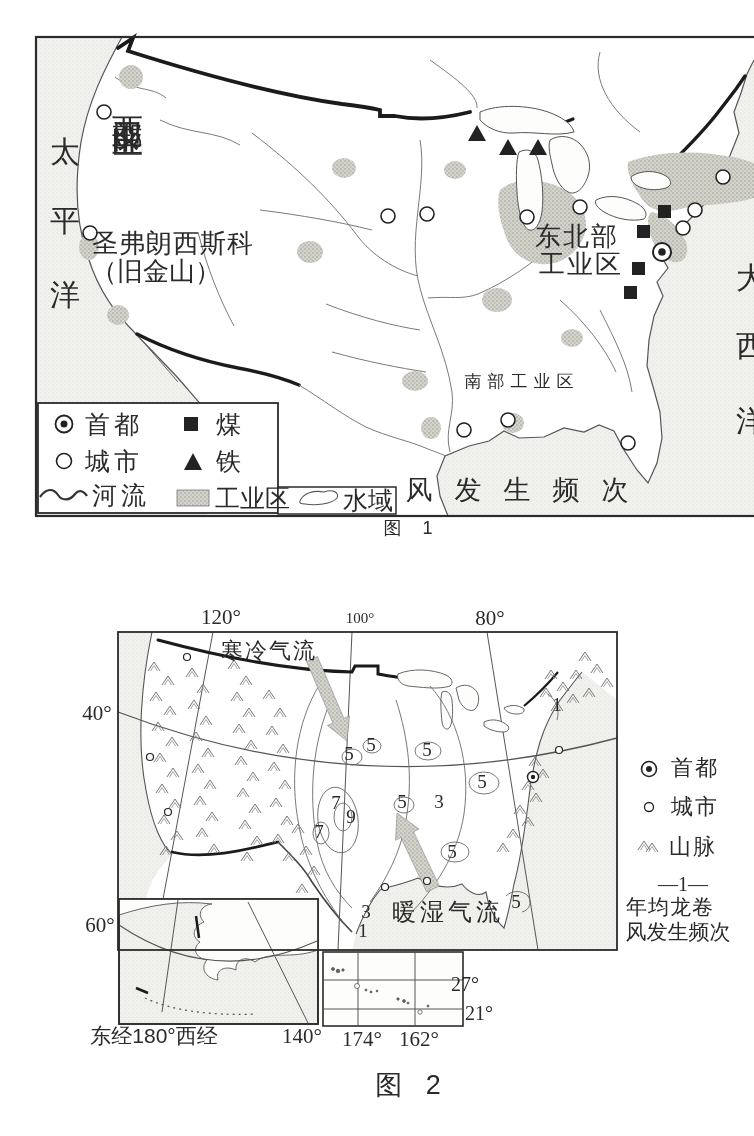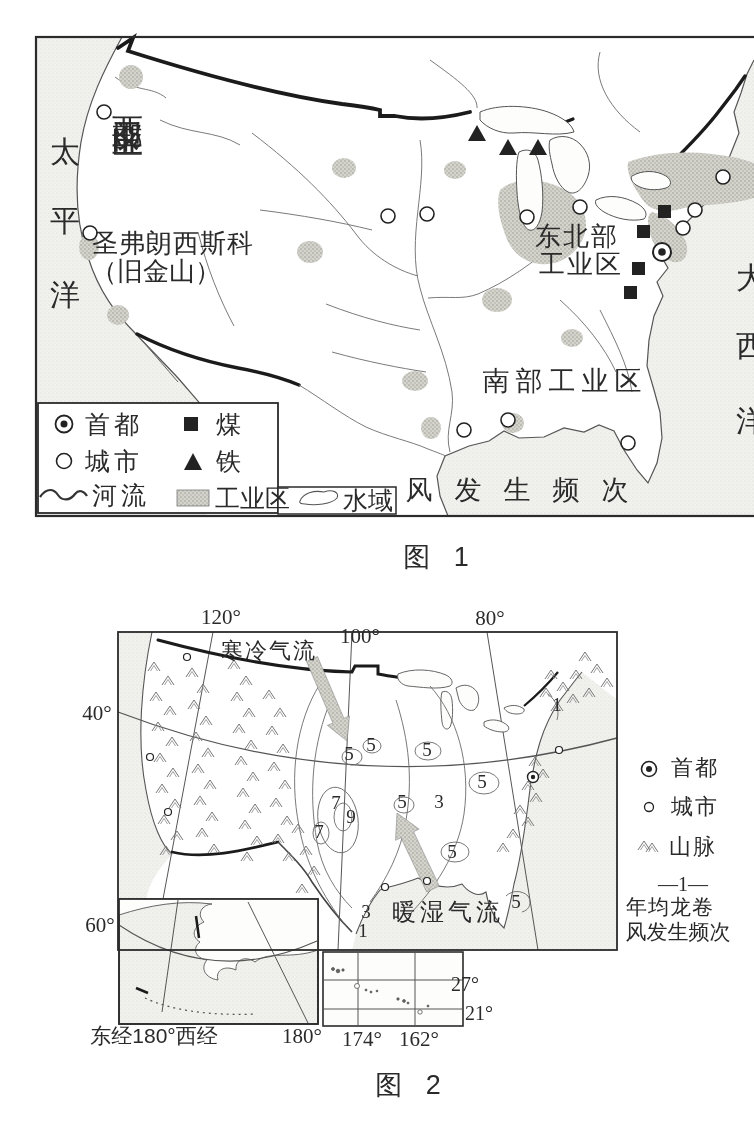--- a/index.html
+++ b/index.html
@@ -312,54 +312,54 @@
   </g>
 </svg>
 
 <div class="lbl v" style="left:50px;top:112px;font-size:30px;letter-spacing:72px;">太平洋</div>
 <div class="lbl v" style="left:736px;top:238px;font-size:30px;letter-spacing:72px;">大西洋</div>
 <div class="lbl v" style="left:112px;top:92px;font-size:31px;letter-spacing:3px;">西部工业区</div>
 <div class="lbl c" style="left:173px;top:243px;font-size:26px;letter-spacing:1px;">圣弗朗西斯科</div>
 <div class="lbl c" style="left:156px;top:271px;font-size:26px;text-align:center;">（旧金山）</div>
 <div class="lbl c" style="left:577px;top:236px;font-size:26px;letter-spacing:2px;">东北部</div>
 <div class="lbl c" style="left:581px;top:264px;font-size:26px;letter-spacing:2px;">工业区</div>
-<div class="lbl c" style="left:522px;top:381px;font-size:27px;letter-spacing:6px;margin-left:43px;">南部工业区</div>
+<div class="lbl c" style="left:522px;top:381px;font-size:17px;letter-spacing:6px;">南部工业区</div>
 <div class="lbl c" style="left:528px;top:490px;font-size:27px;letter-spacing:22px;">风发生频次</div>
 <div class="lbl l" style="left:85px;top:424px;font-size:25px;letter-spacing:4px;">首都</div>
 <div class="lbl l" style="left:85px;top:461px;font-size:25px;letter-spacing:4px;">城市</div>
 <div class="lbl l" style="left:92px;top:495px;font-size:25px;letter-spacing:4px;">河流</div>
 <div class="lbl l" style="left:216px;top:424px;font-size:25px;">煤</div>
 <div class="lbl l" style="left:216px;top:461px;font-size:25px;">铁</div>
 <div class="lbl l" style="left:215px;top:498px;font-size:25px;">工业区</div>
 <div class="lbl l" style="left:343px;top:500px;font-size:25px;">水域</div>
-<div class="lbl c" style="left:412px;top:557px;font-size:27px;letter-spacing:8px;margin-left:28px;">图 1</div>
+<div class="lbl c" style="left:412px;top:528px;font-size:18px;letter-spacing:8px;">图 1</div>
 
 <div class="lbl c serif" style="left:221px;top:617px;font-size:21px;">120°</div>
-<div class="lbl c serif" style="left:360px;top:636px;font-size:21px;">100°</div>
+<div class="lbl c serif" style="left:360px;top:618px;font-size:15px;">100°</div>
 <div class="lbl c serif" style="left:490px;top:618px;font-size:21px;">80°</div>
 <div class="lbl c serif" style="left:97px;top:713px;font-size:21px;">40°</div>
 <div class="lbl c serif" style="left:100px;top:925px;font-size:21px;">60°</div>
 <div class="lbl c" style="left:269px;top:651px;font-size:22px;letter-spacing:2px;">寒冷气流</div>
 <div class="lbl c" style="left:448px;top:912px;font-size:24px;letter-spacing:4px;">暖湿气流</div>
 <div class="lbl c serif" style="left:349px;top:753px;font-size:19px;">5</div>
 <div class="lbl c serif" style="left:371px;top:744px;font-size:19px;">5</div>
 <div class="lbl c serif" style="left:427px;top:749px;font-size:19px;">5</div>
 <div class="lbl c serif" style="left:482px;top:781px;font-size:19px;">5</div>
 <div class="lbl c serif" style="left:402px;top:801px;font-size:19px;">5</div>
 <div class="lbl c serif" style="left:452px;top:851px;font-size:19px;">5</div>
 <div class="lbl c serif" style="left:516px;top:901px;font-size:19px;">5</div>
 <div class="lbl c serif" style="left:439px;top:801px;font-size:19px;">3</div>
 <div class="lbl c serif" style="left:336px;top:802px;font-size:19px;">7</div>
 <div class="lbl c serif" style="left:351px;top:816px;font-size:19px;">9</div>
 <div class="lbl c serif" style="left:319px;top:831px;font-size:19px;">7</div>
 <div class="lbl c serif" style="left:366px;top:911px;font-size:19px;">3</div>
 <div class="lbl c serif" style="left:363px;top:930px;font-size:19px;">1</div>
 <div class="lbl c serif" style="left:557px;top:704px;font-size:19px;">1</div>
 <div class="lbl c" style="left:154px;top:1035px;font-size:21px;">东经180°西经</div>
-<div class="lbl c serif" style="left:302px;top:1036px;font-size:21px;">180°</div>
+<div class="lbl c serif" style="left:302px;top:1036px;font-size:21px;">140°</div>
 <div class="lbl c serif" style="left:362px;top:1039px;font-size:21px;">174°</div>
 <div class="lbl c serif" style="left:419px;top:1039px;font-size:21px;">162°</div>
 <div class="lbl c serif" style="left:465px;top:984px;font-size:20px;">27°</div>
 <div class="lbl c serif" style="left:479px;top:1013px;font-size:20px;">21°</div>
 <div class="lbl l" style="left:671px;top:768px;font-size:22px;letter-spacing:2px;">首都</div>
 <div class="lbl l" style="left:671px;top:807px;font-size:22px;letter-spacing:2px;">城市</div>
 <div class="lbl l" style="left:669px;top:847px;font-size:22px;letter-spacing:2px;">山脉</div>
 <div class="lbl c serif" style="left:683px;top:884px;font-size:20px;">—1—</div>
 <div class="lbl c" style="left:670px;top:906px;font-size:21px;letter-spacing:1px;">年均龙卷</div>
 <div class="lbl c" style="left:678px;top:931px;font-size:21px;">风发生频次</div>

